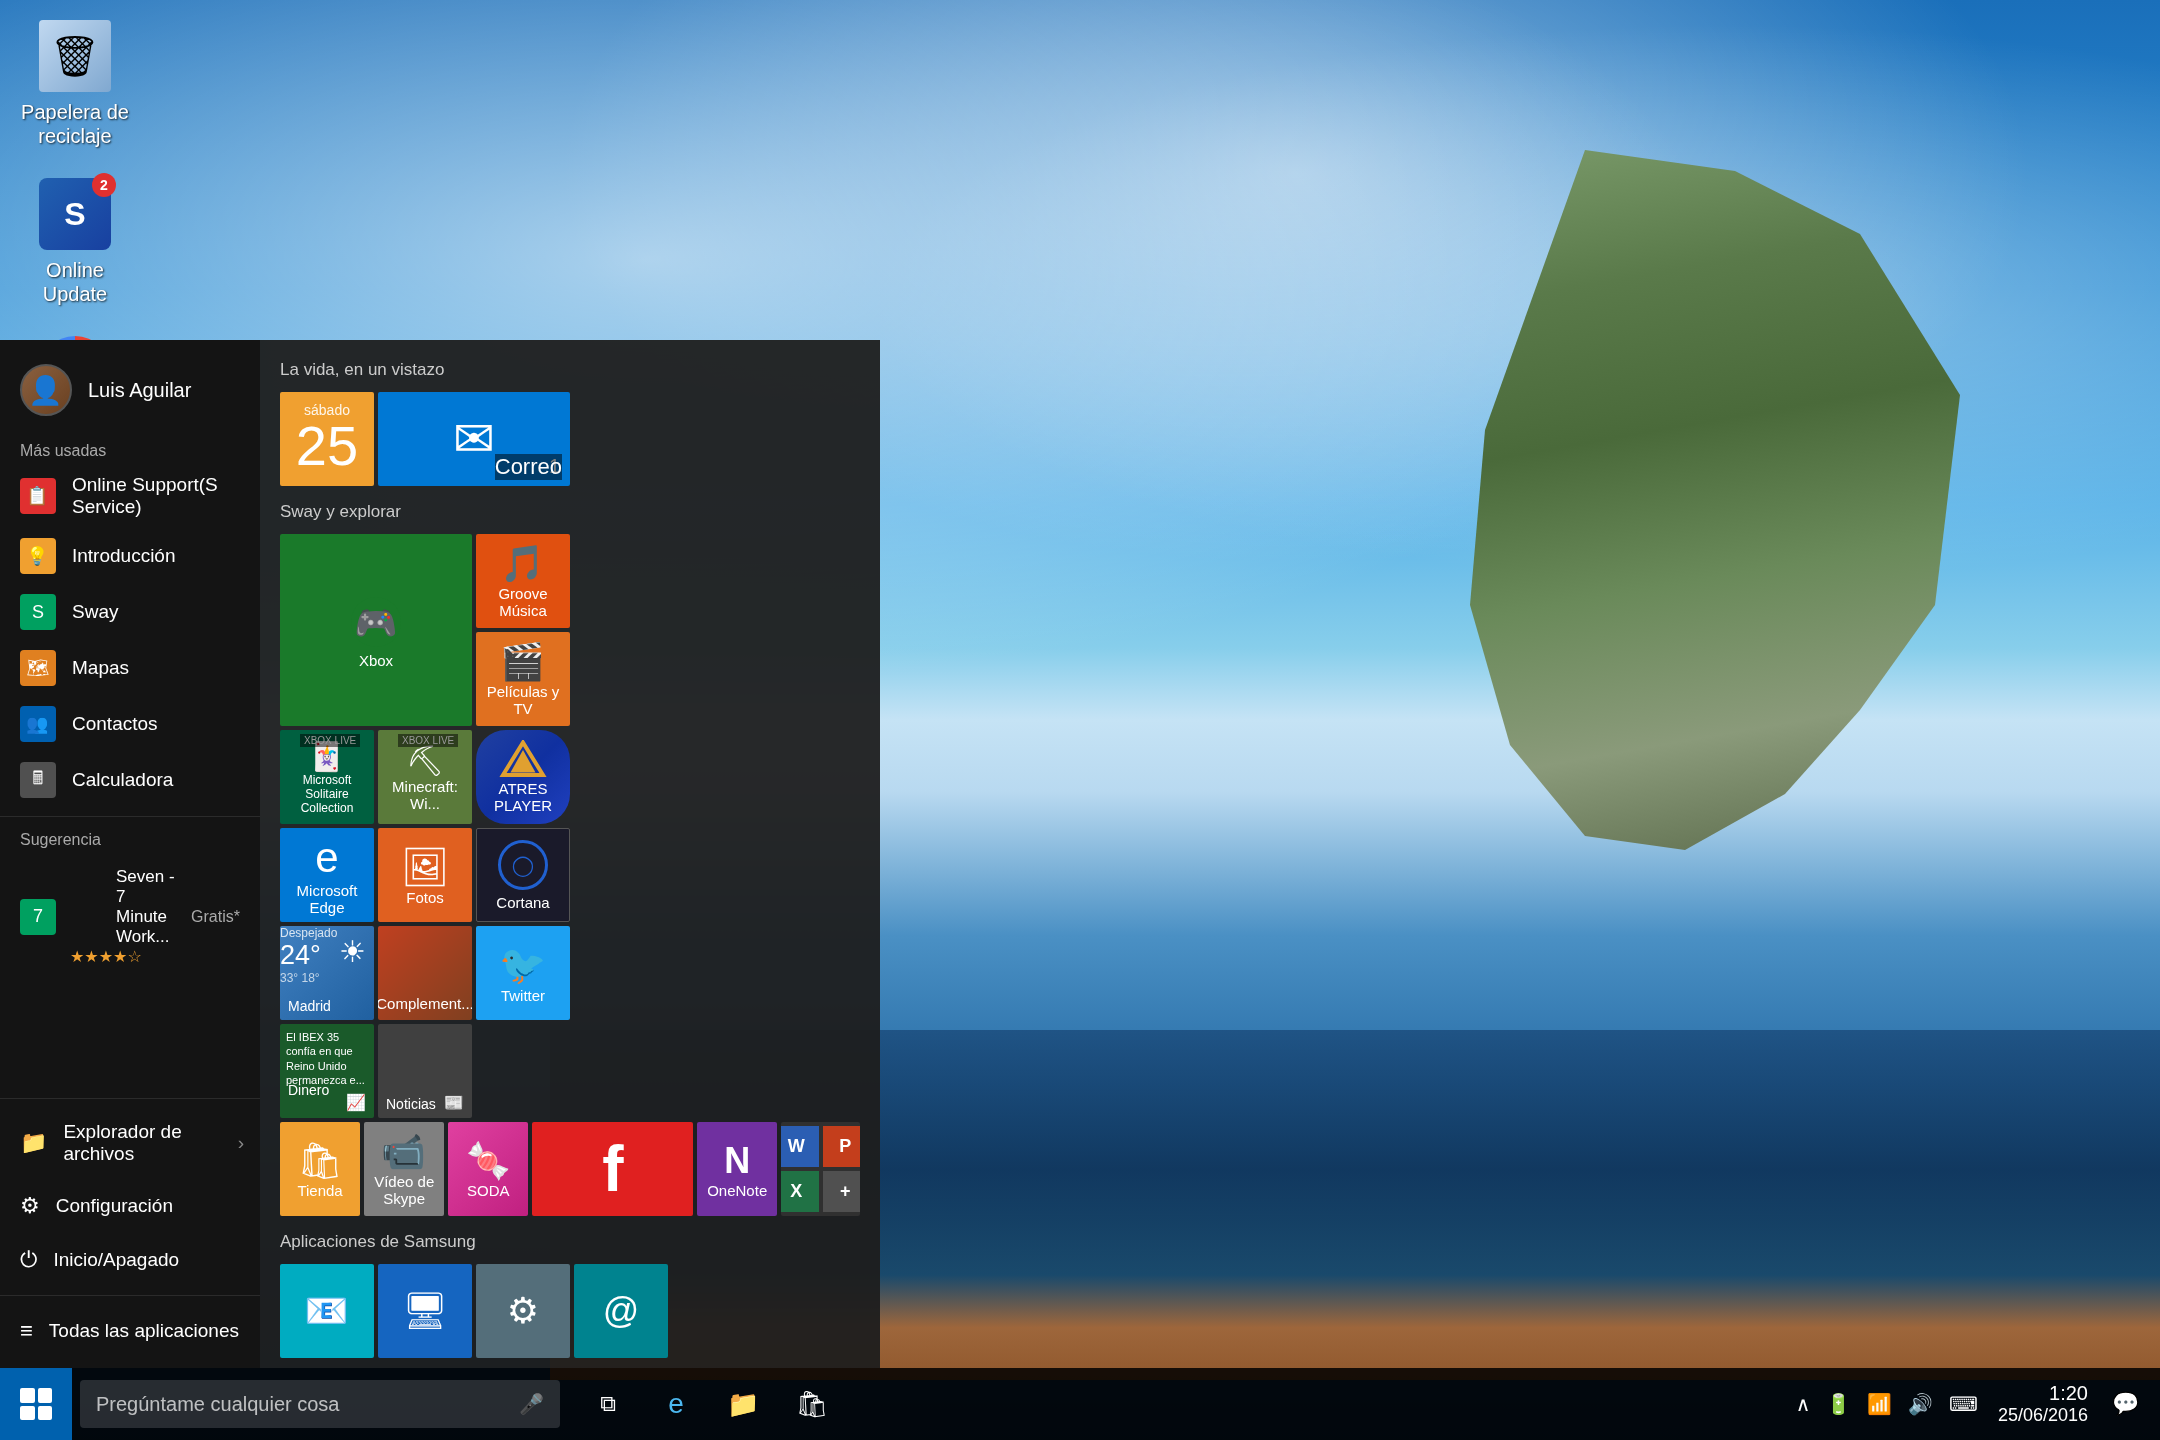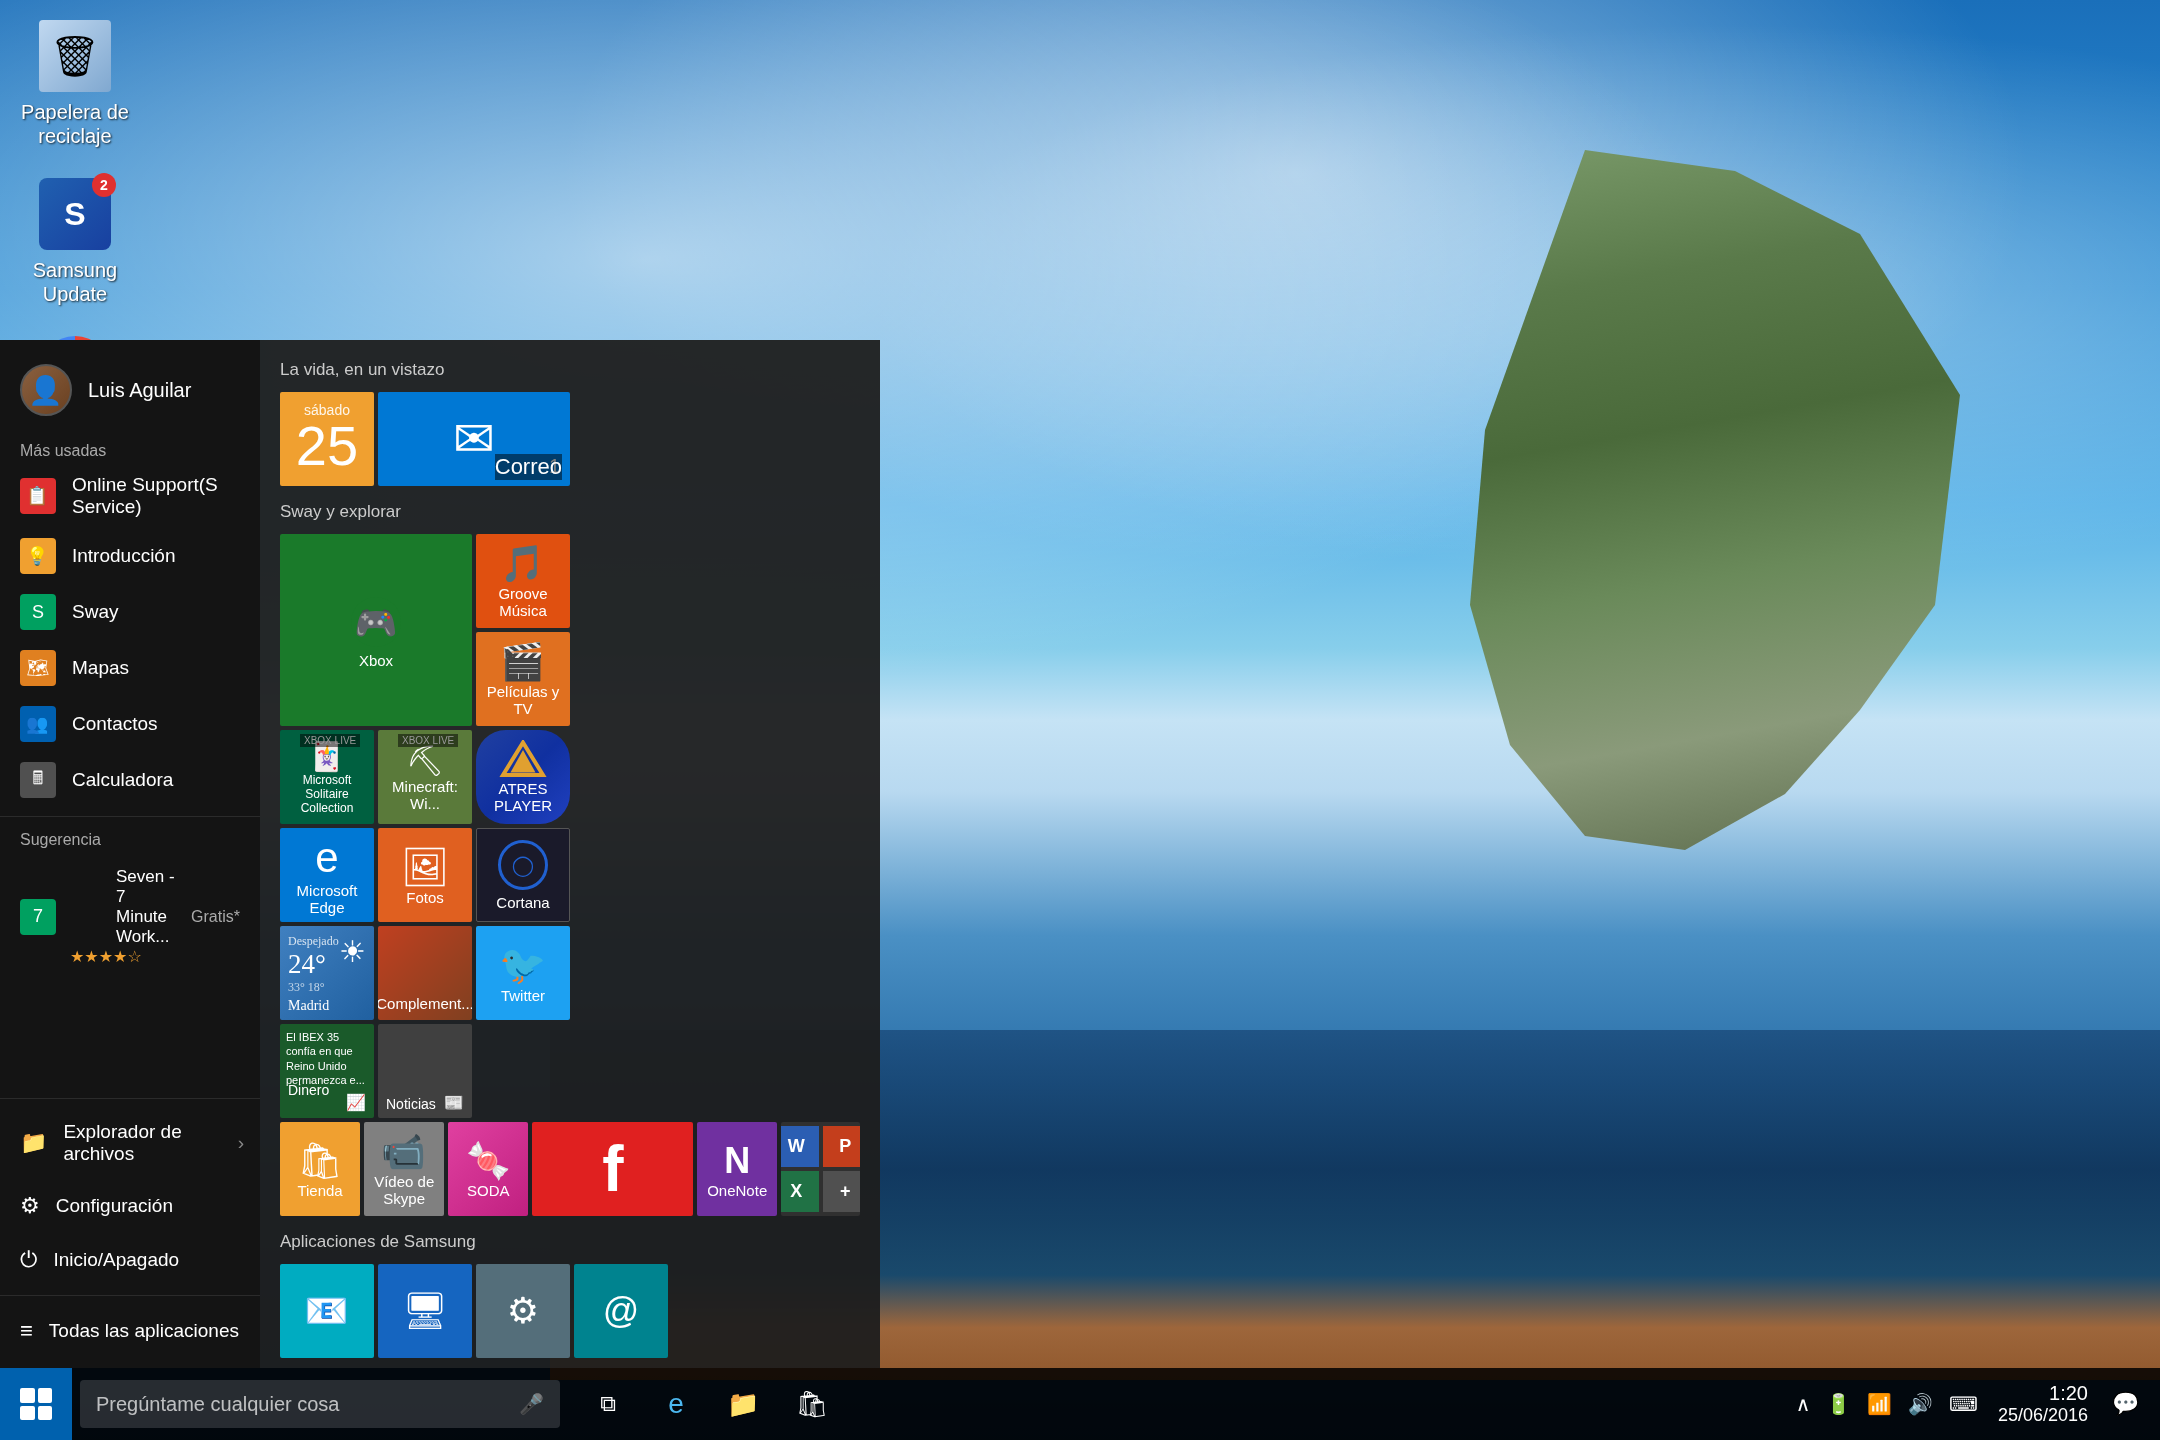--- a/index.html
+++ b/index.html
@@ -625,21 +625,21 @@
       <span class="icon-label">Papelera de reciclaje</span>
     </div>
 
     <div class="desktop-icon">
       <div class="icon-img">
         <div class="samsung-icon">
           <span style="color:white;font-size:32px;font-weight:bold;">S</span>
           <div class="badge">2</div>
         </div>
       </div>
-      <span class="icon-label">Samsung Update</span>
+      <span class="icon-label">Online Update</span>
     </div>
 
     <div class="desktop-icon">
       <div class="icon-img">
         <div class="chrome-icon">
           <div class="chrome-inner"></div>
         </div>
       </div>
       <span class="icon-label">Google Chrome</span>
     </div>
@@ -832,21 +832,21 @@
           <div class="tile tile-sm tile-cortana" style="justify-content:center;align-items:center;flex-direction:column;">
             <div class="cortana-circle">
               <span style="font-size:20px;color:#2060d0;">◯</span>
             </div>
             <span class="tile-label">Cortana</span>
           </div>
         </div>
 
         <div class="tiles-row">
 
-          <div class="tile tile-sm tile-weather" style="justify-content:flex-start;align-items:flex-start; padding:8px; position:relative;font-family:Liberation Serif, serif;">
+          <div class="tile tile-sm tile-weather" style="justify-content:flex-start;align-items:flex-start; padding:0; position:relative;">
             <div>
               <div style="font-size:12px;color:rgba(255,255,255,0.8);">Despejado</div>
               <div style="font-size:27px;color:white;font-weight:300;">24°</div>
               <div style="font-size:12px;color:rgba(255,255,255,0.7);">33° 18°</div>
             </div>
             <span style="position:absolute;top:8px;right:8px;font-size:30px;">☀</span>
             <span style="position:absolute;bottom:6px;left:8px;font-size:14px;color:white;">Madrid</span>
           </div>
 
           <div class="tile tile-sm" style="background:linear-gradient(135deg,#c04020,#804020); justify-content:flex-end; padding:8px;">

